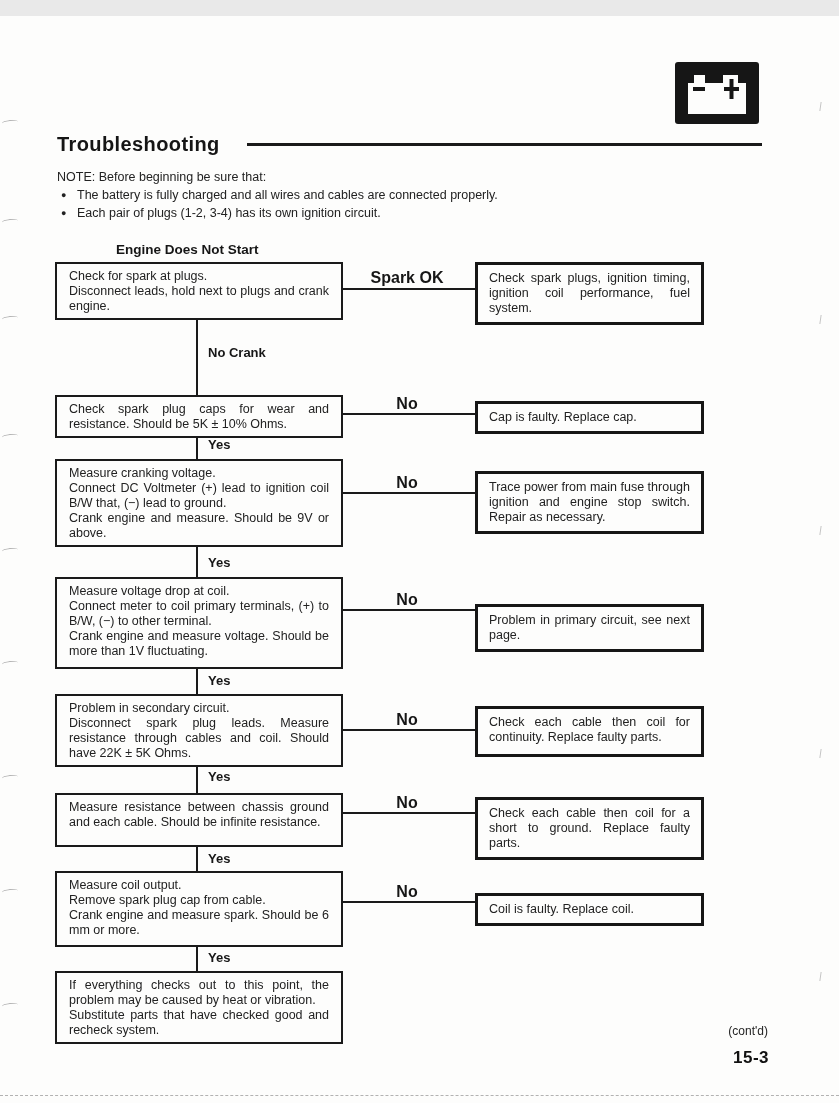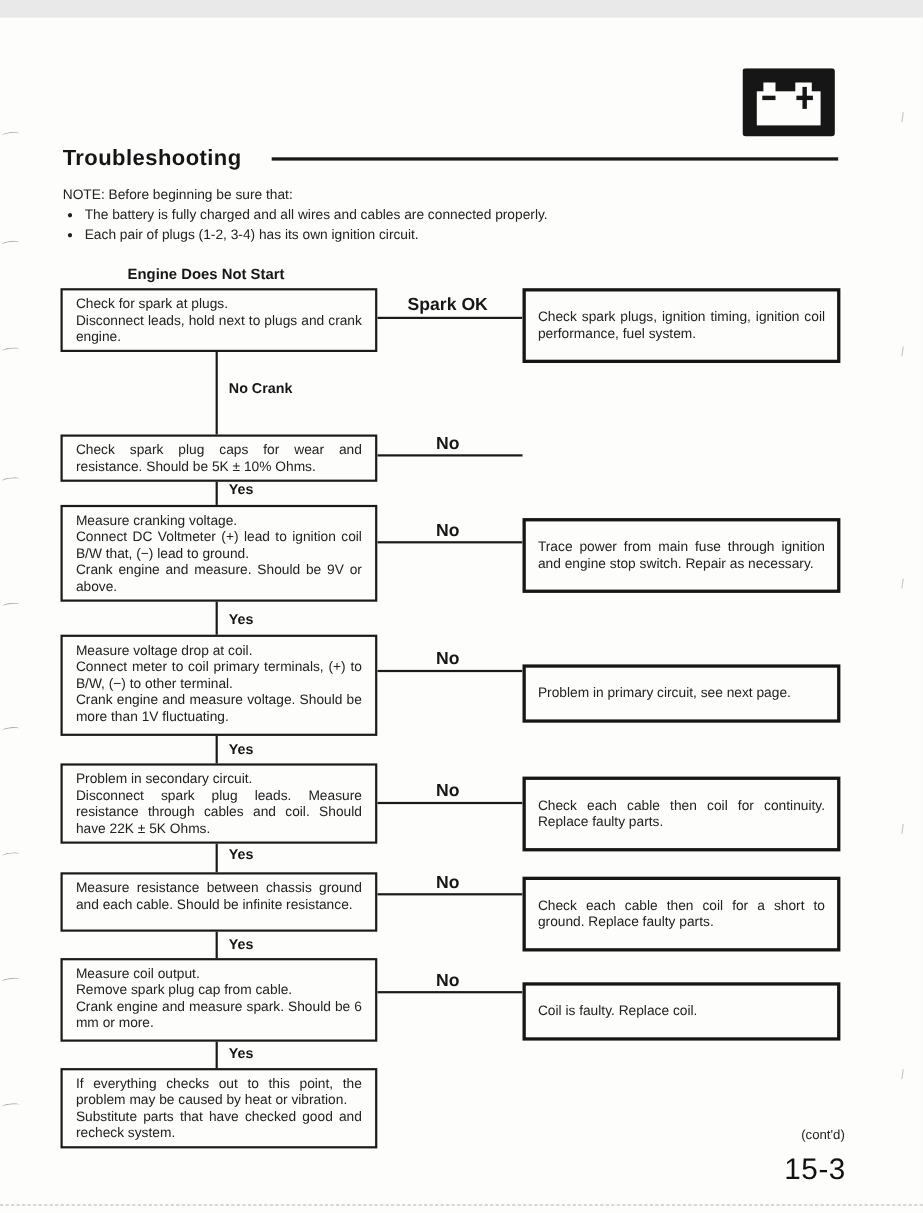--- a/index.html
+++ b/index.html
@@ -19,31 +19,31 @@
   .note-bullet-row { display:flex; align-items:flex-start; }
   .bullet { width:20px; font-size:9px; line-height:18px; padding-left:4px; }
   .flow-title { position:absolute; left:116px; top:226px; font-size:13.5px; font-weight:bold; color:#161616; }
 
   .lbox {
     position:absolute; left:55px; width:288px; border:2px solid #1a1a1a;
     padding:5px 12px 4px 12px; font-size:12.5px; line-height:15px;
     text-align:justify; background:#fdfdfc; color:#222;
   }
   .rbox {
-    position:absolute; left:475px; width:289px; border:3px solid #161616;
-    padding:16px 11px; font-size:12.5px; line-height:15px;
+    position:absolute; left:475px; width:229px; border:3px solid #161616;
+    padding:6px 11px; font-size:12.5px; line-height:15px;
     text-align:justify; background:#fdfdfc; color:#222;
   }
   .hline { position:absolute; left:343px; width:132px; height:2px; background:#1a1a1a; }
   .vline { position:absolute; left:196px; width:2px; background:#1a1a1a; }
   .branch-label { position:absolute; left:347px; width:120px; text-align:center; font-size:16px; font-weight:bold; color:#161616; }
   .down-label  { position:absolute; left:208px; font-size:13px; font-weight:bold; color:#161616; }
 
   .contd { position:absolute; right:71px; top:1008px; font-size:12px; color:#242424; }
-  .page-number { position:absolute; right:70px; top:1032px; font-size:27px; font-weight:normal; letter-spacing:.5px; color:#111; }
+  .page-number { position:absolute; right:70px; top:1032px; font-size:17px; font-weight:bold; letter-spacing:.5px; color:#111; }
   .scan-bottom-line { position:absolute; left:0; top:1079px; width:839px; border-top:1px dashed #9a9a9a; opacity:.75; }
   .scan-mark { position:absolute; left:2px; width:16px; height:5px; border-top:1px solid #b2b2b2; border-radius:50%; transform:rotate(-6deg); }
   .scan-tick { position:absolute; left:820px; width:1px; height:9px; background:#c4c4c4; transform:rotate(8deg); }
 </style>
 </head>
 <body>
 
 <div class="page">
 
   <div class="scan-mark" style="top:104px"></div>
@@ -153,20 +153,23 @@
     <p>Crank engine and measure spark. Should be 6 mm or more.</p>
   </div>
   <div class="lbox" style="top:955px;min-height:68px">
     <p>If everything checks out to this point, the problem may be caused by heat or vibration.</p>
     <p>Substitute parts that have checked good and recheck system.</p>
   </div>
 
   <div class="rbox" style="top:246px;min-height:57px">
     <p>Check spark plugs, ignition timing, ignition coil performance, fuel system.</p>
   </div>
+  <div class="rbox" style="top:385px;min-height:31px">
+    <p>Cap is faulty. Replace cap.</p>
+  </div>
   <div class="rbox" style="top:455px;min-height:62px">
     <p>Trace power from main fuse through ignition and engine stop switch. Repair as necessary.</p>
   </div>
   <div class="rbox" style="top:588px;min-height:31px">
     <p>Problem in primary circuit, see next page.</p>
   </div>
   <div class="rbox" style="top:690px;min-height:51px">
     <p>Check each cable then coil for continuity. Replace faulty parts.</p>
   </div>
   <div class="rbox" style="top:781px;min-height:51px">

